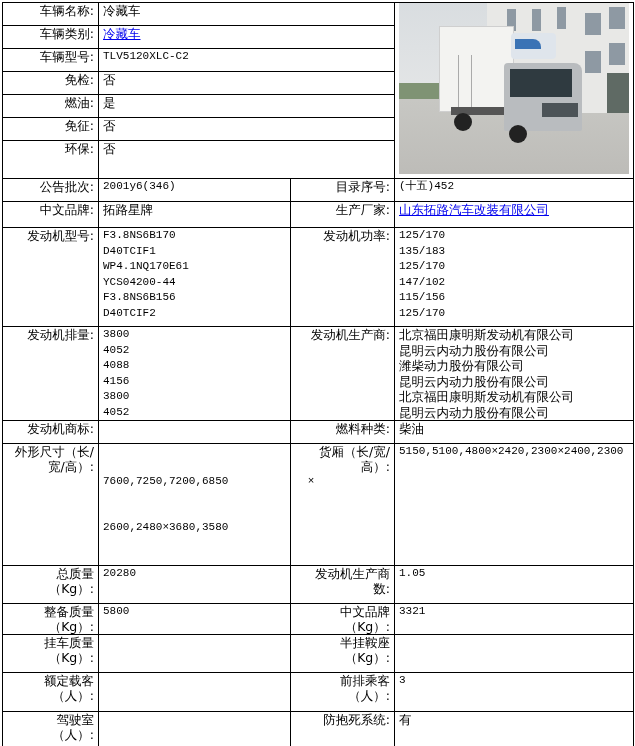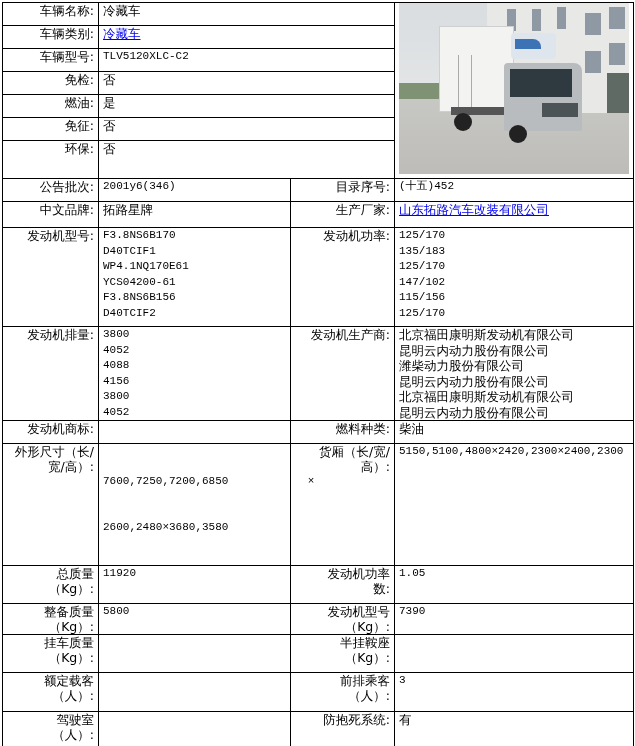--- a/index.html
+++ b/index.html
@@ -111,21 +111,21 @@
     <td class="val cn">拓路星牌</td>
     <td class="lbl">生产厂家:</td>
     <td class="val cn"><a class="link" href="#">山东拓路汽车改装有限公司</a></td>
   </tr>
   <tr style="height:99px">
     <td class="lbl">发动机型号:</td>
     <td class="val">
       <span class="line">F3.8NS6B170</span>
       <span class="line">D40TCIF1</span>
       <span class="line">WP4.1NQ170E61</span>
-      <span class="line">YCS04200-61</span>
+      <span class="line">YCS04200-44</span>
       <span class="line">F3.8NS6B156</span>
       <span class="line">D40TCIF2</span>
     </td>
     <td class="lbl">发动机功率:</td>
     <td class="val">
       <span class="line">125/170</span>
       <span class="line">135/183</span>
       <span class="line">125/170</span>
       <span class="line">147/102</span>
       <span class="line">115/156</span>
@@ -171,38 +171,38 @@
       <span class="line">货厢（长/宽/</span>
       <span class="line">高）:</span>
     </td>
     <td class="val">5150,5100,4800×2420,2300×2400,2300</td>
   </tr>
   <tr style="height:38px">
     <td class="lbl">
       <span class="line">总质量</span>
       <span class="line">（Kg）:</span>
     </td>
-    <td class="val">11920</td>
-    <td class="lbl">
-      <span class="line">发动机功率</span>
+    <td class="val">20280</td>
+    <td class="lbl">
+      <span class="line">发动机生产商</span>
       <span class="line">数:</span>
     </td>
     <td class="val">1.05</td>
   </tr>
   <tr style="height:26px">
     <td class="lbl">
       <span class="line">整备质量</span>
       <span class="line">（Kg）:</span>
     </td>
     <td class="val">5800</td>
     <td class="lbl">
-      <span class="line">发动机型号</span>
-      <span class="line">（Kg）:</span>
-    </td>
-    <td class="val">7390</td>
+      <span class="line">中文品牌</span>
+      <span class="line">（Kg）:</span>
+    </td>
+    <td class="val">3321</td>
   </tr>
   <tr style="height:38px">
     <td class="lbl">
       <span class="line">挂车质量</span>
       <span class="line">（Kg）:</span>
     </td>
     <td class="val"></td>
     <td class="lbl">
       <span class="line">半挂鞍座</span>
       <span class="line">（Kg）:</span>

